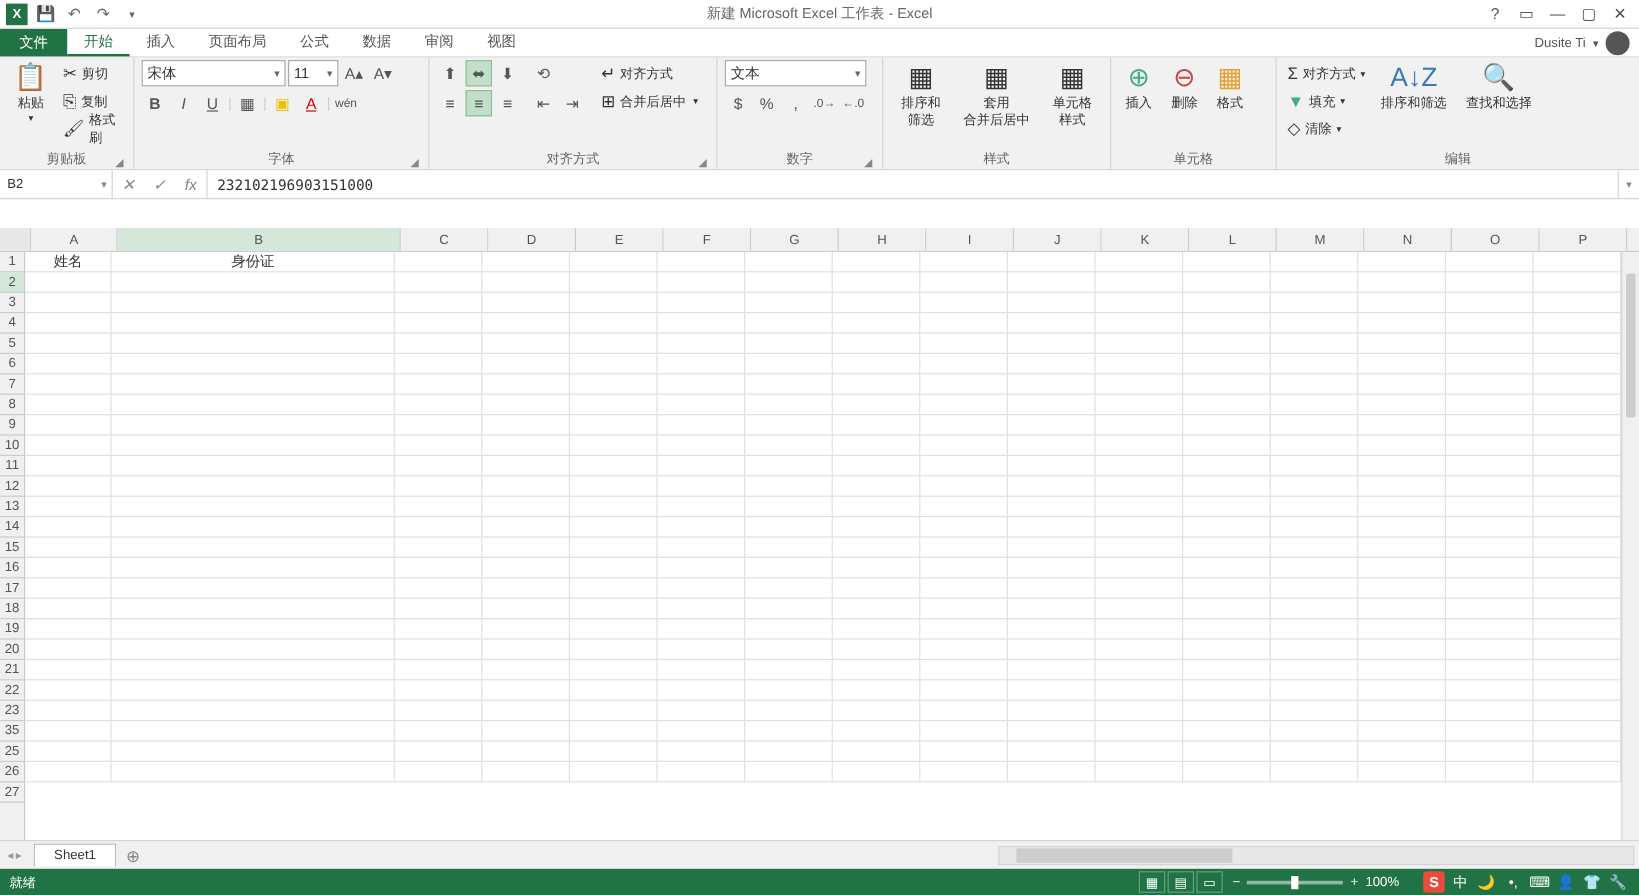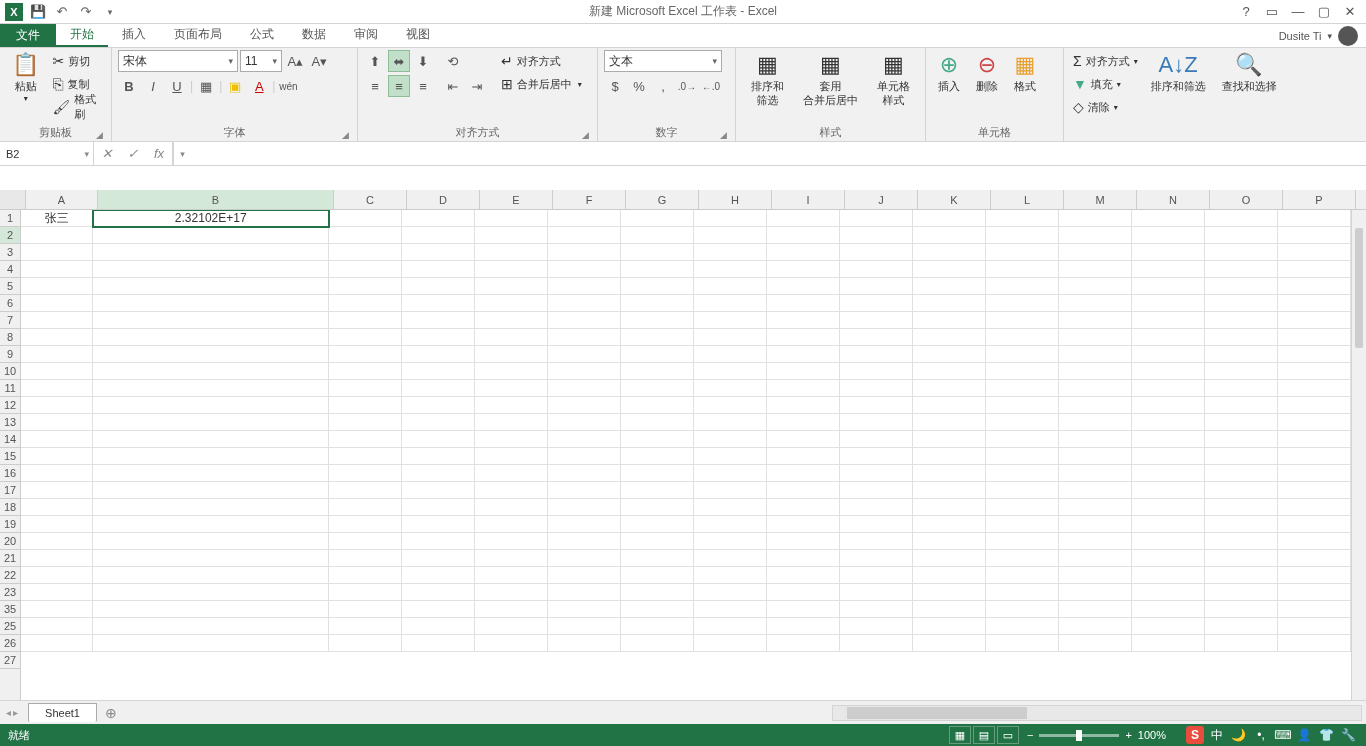--- a/index.html
+++ b/index.html
@@ -304,33 +304,35 @@
       </div>
       <div class="bigbtn">
           <span class="ico" style="color:#3a7ab8">A↓Z</span>
           <span>排序和筛选</span>
         </div>
       <div class="bigbtn">
           <span class="ico">🔍</span>
           <span>查找和选择</span>
         </div>
     </div>
+    <div class="group-label"><span>编辑</span></div>
   </div>
 </div>
 
 <div class="fbar">
   <div class="namebox">
       <span>B2</span>
       <span class="arrow">▾</span>
     </div>
   <div class="fx-btns">
     <div class="fx-btn">✕</div>
     <div class="fx-btn">✓</div>
     <div class="fx-btn">fx</div>
   </div>
+  <div class="formula-input">232102196903151000</div>
   <div class="fbar-expand">▾</div>
 </div>
 
 <div class="grid-area">
   <div class="col-headers" id="colheaders">
     <div class="corner"></div>
   <div class="colh" style="width: 72px;">A</div>
       <div class="colh sel" style="width: 236px;">B</div>
       <div class="colh" style="width: 73px;">C</div>
       <div class="colh" style="width: 73px;">D</div>
@@ -372,22 +374,22 @@
         <div class="rowh">21</div>
         <div class="rowh">22</div>
         <div class="rowh">23</div>
         <div class="rowh">35</div>
         <div class="rowh">25</div>
         <div class="rowh">26</div>
         <div class="rowh">27</div>
       </div>
     <div class="cells" id="cells">
         <div class="row">
-          <div class="cell center" style="width: 72px;">张三</div>
-          <div class="cell selected center" style="width: 236px;">2.32102E+17</div>
+          <div class="cell center" style="width: 72px;">姓名</div>
+          <div class="cell center" style="width: 236px;">身份证</div>
           <div class="cell" style="width: 73px;"></div>
           <div class="cell" style="width: 73px;"></div>
           <div class="cell" style="width: 73px;"></div>
           <div class="cell" style="width: 73px;"></div>
           <div class="cell" style="width: 73px;"></div>
           <div class="cell" style="width: 73px;"></div>
           <div class="cell" style="width: 73px;"></div>
           <div class="cell" style="width: 73px;"></div>
           <div class="cell" style="width: 73px;"></div>
           <div class="cell" style="width: 73px;"></div>

